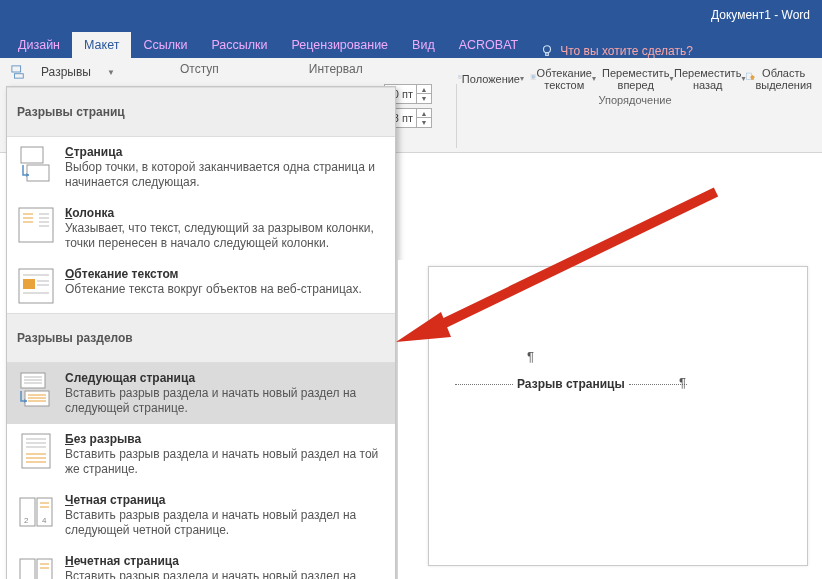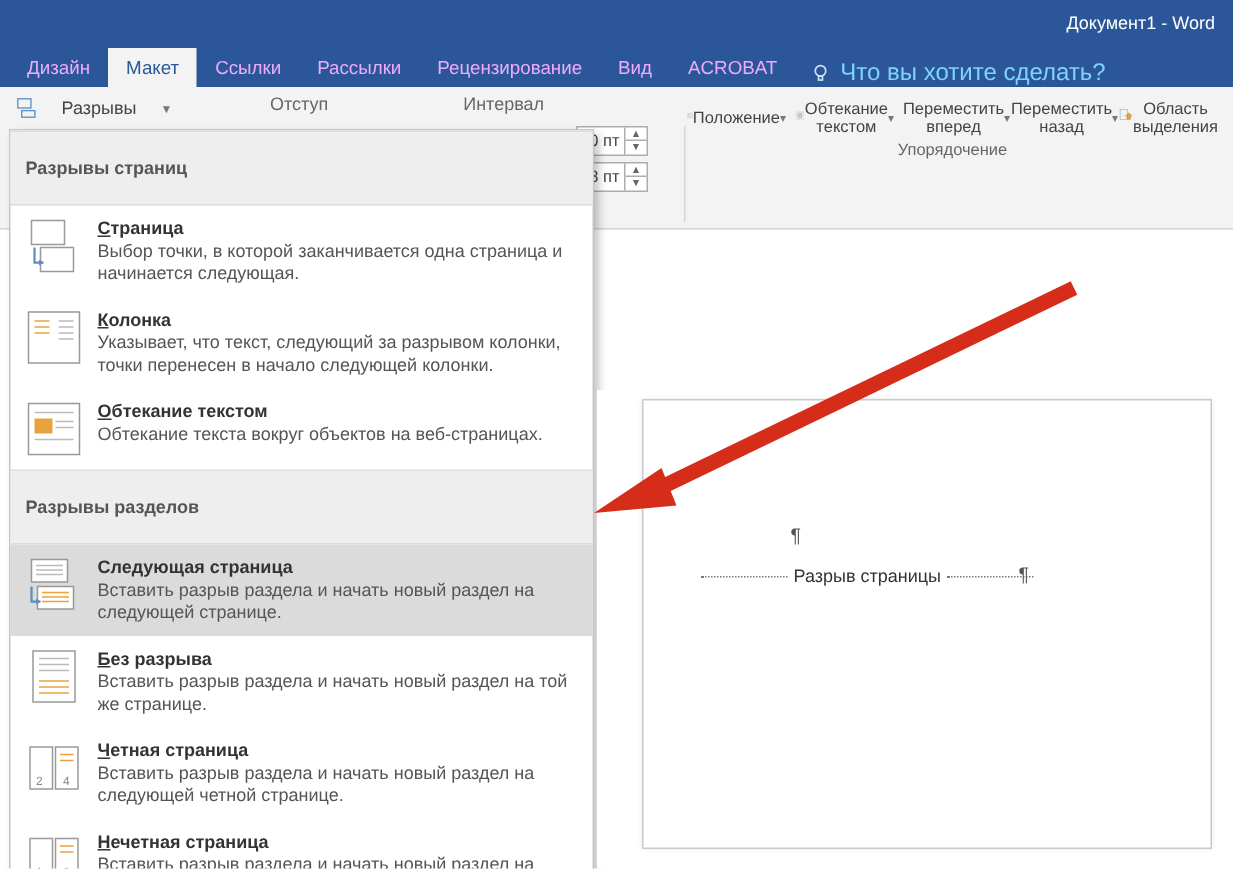--- a/index.html
+++ b/index.html
@@ -5,21 +5,21 @@
   * { box-sizing: border-box; margin: 0; padding: 0; font-family: "Segoe UI", Tahoma, sans-serif; }
   body { width: 822px; height: 579px; background: #fff; overflow: hidden; position: relative; }
 
   
   .titlebar { height: 30px; background: #2b579a; color: #fff; display: flex; align-items: center; justify-content: flex-end; padding: 0 12px; font-size: 12px; }
 
   
   .tabs { height: 28px; background: #2b579a; display: flex; align-items: flex-end; padding-left: 6px; font-size: 12.5px; }
   .tab { color: #f0abfc; padding: 6px 12px; cursor: pointer; }
   .tab.active { background: #f3f3f3; color: #2b579a; }
-  .tell-me { display: flex; align-items: center; color: #7dd3fc; padding: 0 10px; gap: 6px; font-size: 16px; }
+  .tell-me { display: flex; align-items: center; color: #fca5a5; padding: 0 10px; gap: 6px; font-size: 12px; }
   .bulb { width: 14px; height: 14px; display: inline-block; }
 
   
   .ribbon { height: 95px; background: #f3f3f3; border-bottom: 1px solid #d4d4d4; position: relative; display:flex; }
 
   .breaks-btn { position:absolute; left:6px; top:4px; display:flex; align-items:center; gap:16px; font-size:12px; color:#444; padding:2px 4px; border:1px solid transparent; }
   .breaks-btn svg{width:14px;height:14px;}
 
   .group-labels { position:absolute; left:180px; top:4px; display:flex; gap:90px; font-size:12px; color:#666;}
   .group-labels span:first-child{margin-left:0;}
@@ -287,21 +287,21 @@
     <div class="gi-text">
       <div class="gi-title"><b><u>Н</u>ечетная страница</b></div>
       <div>Вставить разрыв раздела и начать новый раздел на следующей нечетной странице.</div>
     </div>
   </div>
 </div>
 
 <div class="doc-area">
   <div class="page">
     <span class="pilcrow" style="left:98px;top:82px;">¶</span>
-    <span class="breaktext" style="left:100px;top:110px;">
+    <span class="breaktext" style="left:88px;top:110px;font-weight:bold;">
       <span>Разрыв страницы</span>
     </span>
     <span class="pilcrow" style="left:250px;top:108px;">¶</span>
   </div>
 </div>
 
 <div class="arrow-wrap">
   <svg width="330" height="170" viewBox="0 0 330 170">
     <line x1="320" y1="10" x2="30" y2="150" stroke="#d62c1a" stroke-width="10"></line>
     <polygon points="0,160 45,130 55,155" fill="#d62c1a"></polygon>

